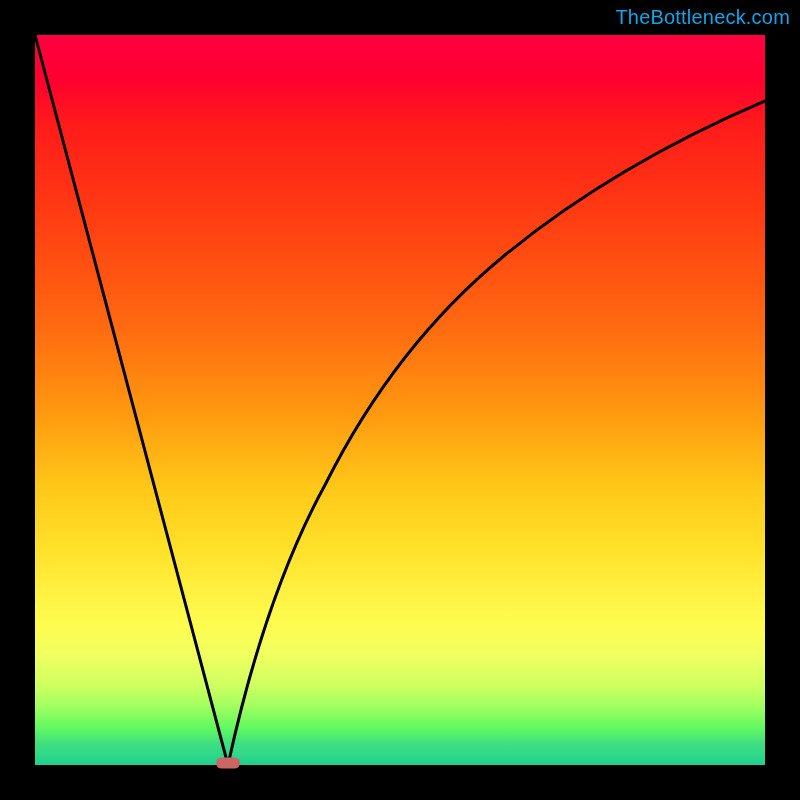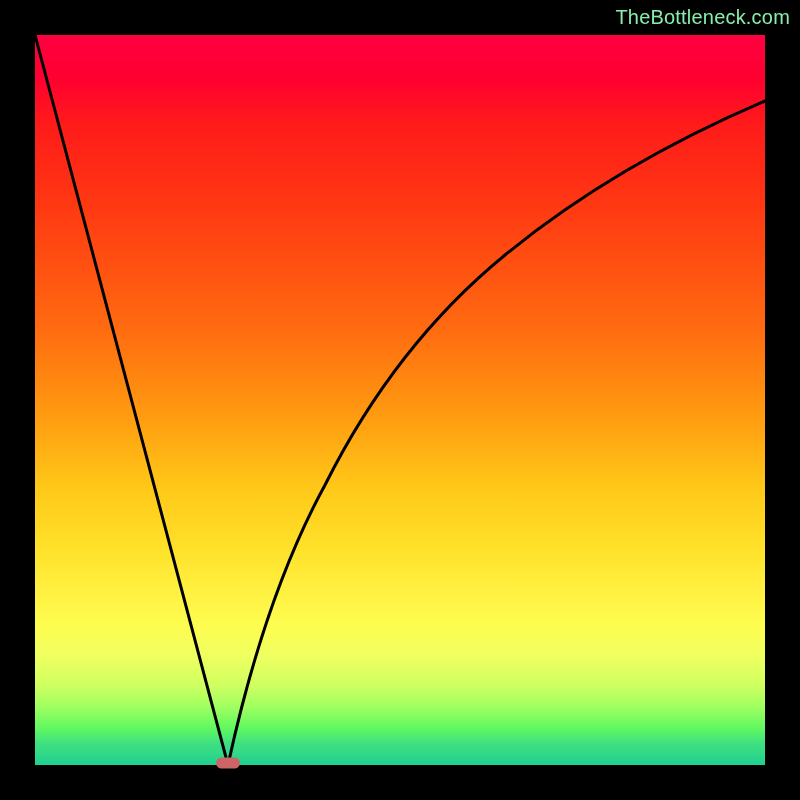--- a/index.html
+++ b/index.html
@@ -40,21 +40,21 @@
       #a0ff60 92%,
       #60f860 95%,
       #40e080 97%,
       #20d090 100%
     );
   }
   .watermark {
     position: absolute;
     top: 6px;
     right: 10px;
-    color: #86efac;
+    color: #0ea5e9;
     font-size: 20px;
     font-weight: 400;
     letter-spacing: 0.2px;
     user-select: none;
   }
   svg.curve {
     position: absolute;
     left: 0;
     top: 0;
     width: 730px;

